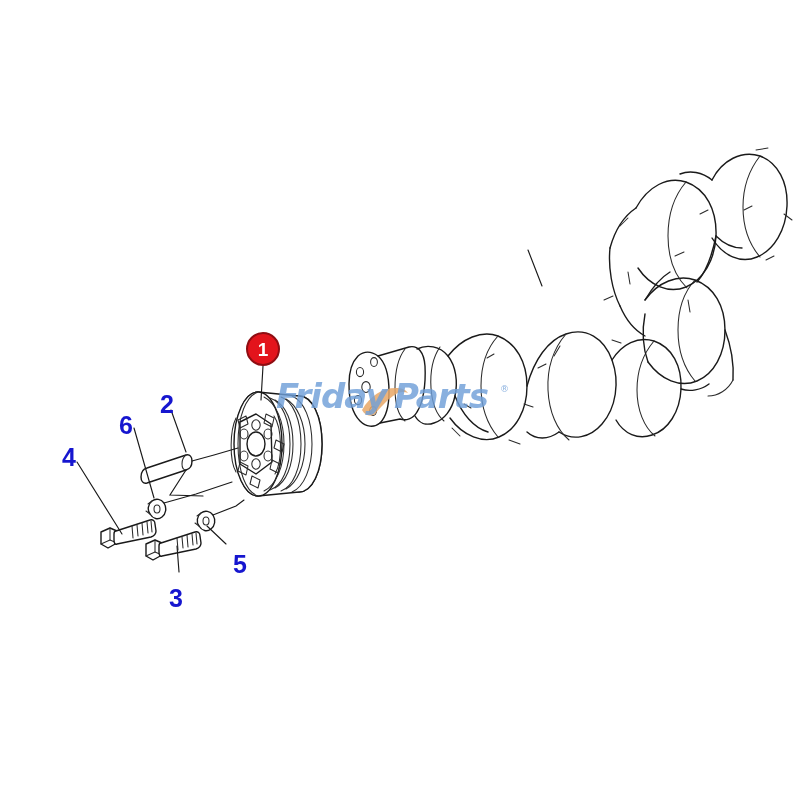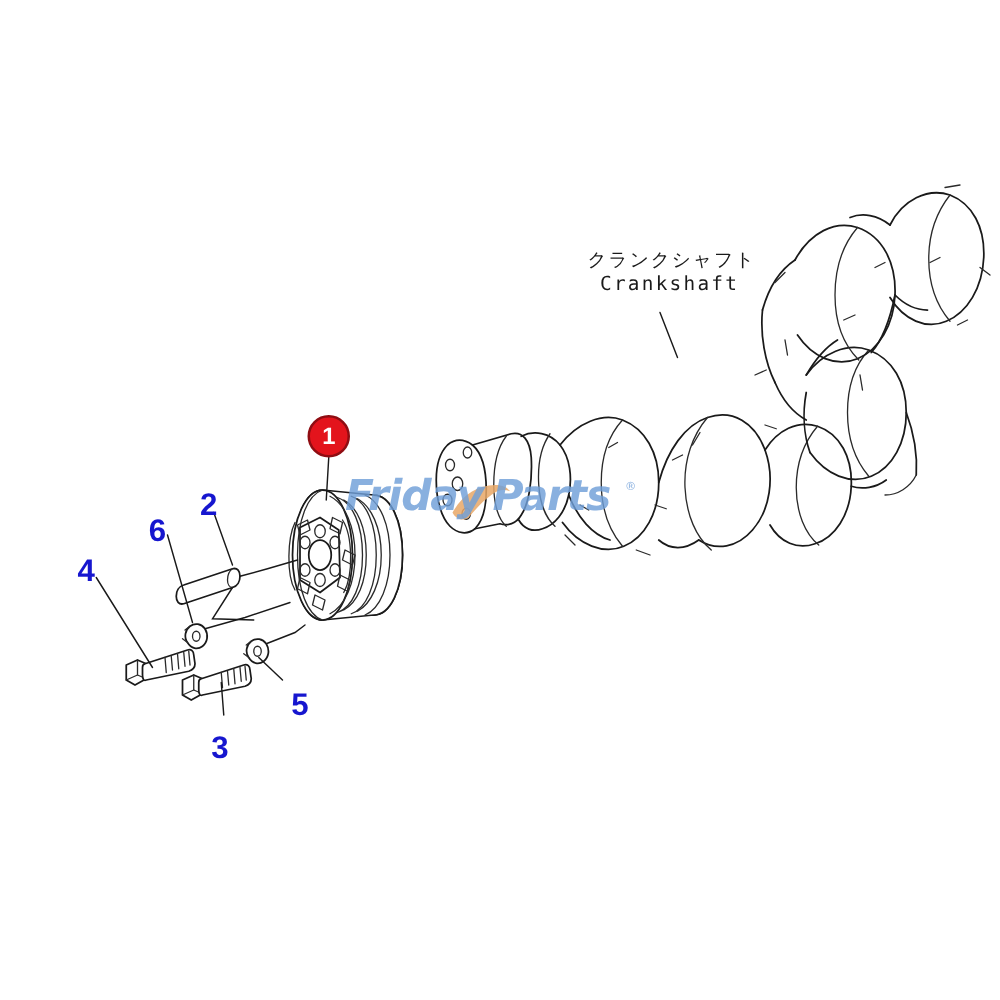--- a/index.html
+++ b/index.html
@@ -345,24 +345,20 @@
 
   <svg id="watermark" viewBox="0 0 240 40">
 
     <path class="wm-swoosh" d="M86 32 C94 18 106 10 120 10 C126 10 130 12 132 15 C127 13 122 14 117 18
              C110 23 104 30 99 36 C95 39 89 38 86 32 Z"></path>
     <text class="wm-text" x="0" y="30">Friday</text>
     <text class="wm-text" x="118" y="30">Parts</text>
     <text class="wm-reg" x="224" y="14">®</text>
   </svg>
 
-  <div class="caption" style="left:470px; top:200px;">
-    <span class="jp">クランクシャフト</span>
-    <span class="en">Crankshaft</span>
-  </div>
 
   <div class="callout-badge" style="left:246px; top:332px;">
     <span>1</span>
   </div>
 
   <div class="num-label" style="left:160px; top:392px;">2</div>
 
   <div class="num-label" style="left:169px; top:586px;">3</div>
 
   <div class="num-label" style="left:62px; top:445px;">4</div>

